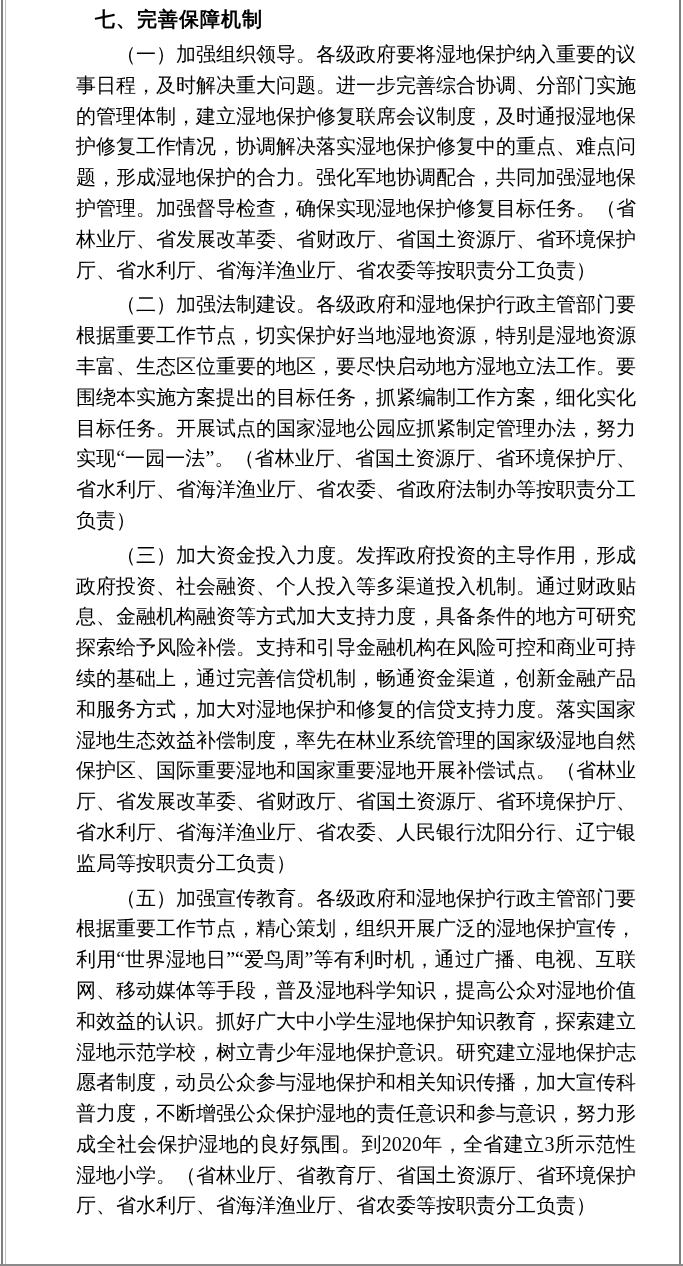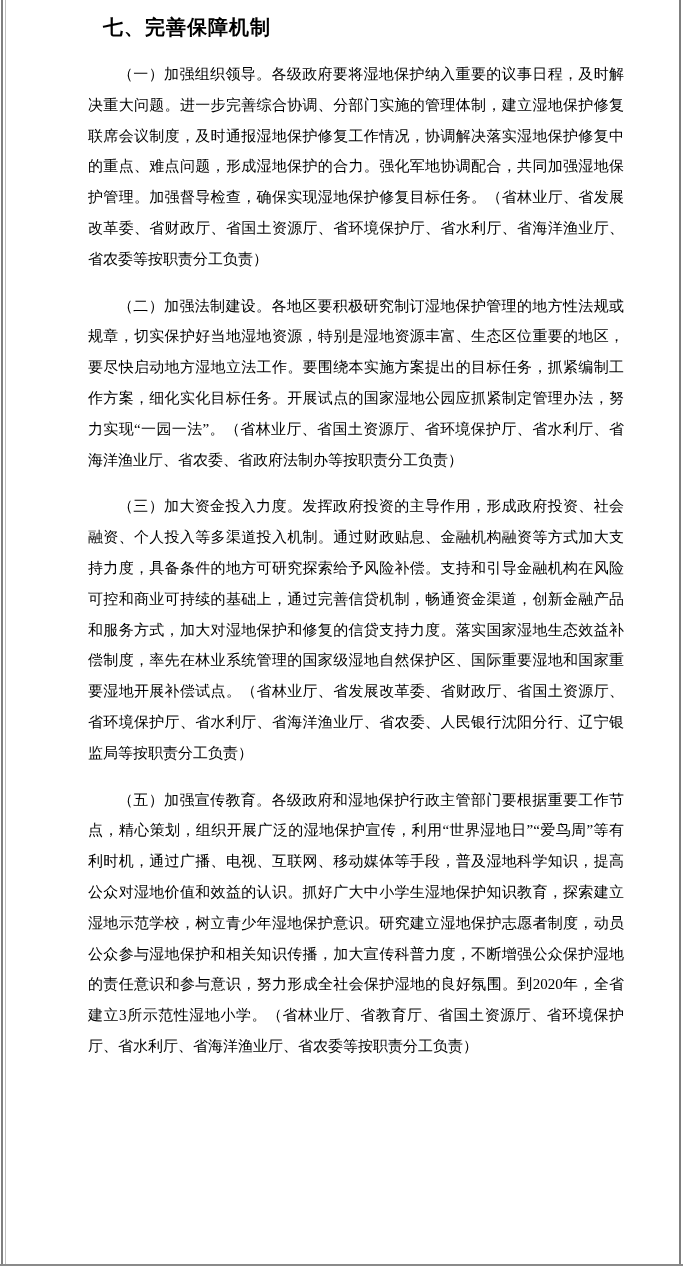--- a/index.html
+++ b/index.html
@@ -48,42 +48,42 @@
     position: absolute;
     left: 72px;
     top: 4px;
     width: 568px;
   }
   .doc-heading {
     font-size: 20px;
     font-weight: bold;
     line-height: 31px;
     padding-left: 23px;
-    margin: 8px;
+    margin: 0;
     letter-spacing: 1px;
   }
   .doc-paragraph {
-    font-size: 15px;
+    font-size: 20px;
     line-height: 30.8px;
     text-indent: 2em;
     text-align: justify;
     text-justify: inter-ideograph;
-    margin: 16px;
+    margin: 4px;
     word-break: break-all;
   }
 </style>
 </head>
 <body>
 
 <div class="page-frame">
   <div class="border-left"></div>
   <div class="border-left-inner"></div>
   <div class="border-right"></div>
   <div class="border-bottom"></div>
 </div>
 
 <div class="content">
   <h2 class="doc-heading">七、完善保障机制</h2>
   <p class="doc-paragraph">（一）加强组织领导。各级政府要将湿地保护纳入重要的议事日程，及时解决重大问题。进一步完善综合协调、分部门实施的管理体制，建立湿地保护修复联席会议制度，及时通报湿地保护修复工作情况，协调解决落实湿地保护修复中的重点、难点问题，形成湿地保护的合力。强化军地协调配合，共同加强湿地保护管理。加强督导检查，确保实现湿地保护修复目标任务。（省林业厅、省发展改革委、省财政厅、省国土资源厅、省环境保护厅、省水利厅、省海洋渔业厅、省农委等按职责分工负责）</p>
-  <p class="doc-paragraph">（二）加强法制建设。各地区要积极研究制订湿地保护管理的地方性法规或规章，切实保护好当地湿地资源，特别是湿地资源丰富、生态区位重要的地区，要尽快启动地方湿地立法工作。要围绕本实施方案提出的目标任务，抓紧编制工作方案，细化实化目标任务。开展试点的国家湿地公园应抓紧制定管理办法，努力实现“一园一法”。（省林业厅、省国土资源厅、省环境保护厅、省水利厅、省海洋渔业厅、省农委、省政府法制办等按职责分工负责）</p>
+  <p class="doc-paragraph">（二）加强法制建设。各级政府和湿地保护行政主管部门要根据重要工作节点，切实保护好当地湿地资源，特别是湿地资源丰富、生态区位重要的地区，要尽快启动地方湿地立法工作。要围绕本实施方案提出的目标任务，抓紧编制工作方案，细化实化目标任务。开展试点的国家湿地公园应抓紧制定管理办法，努力实现“一园一法”。（省林业厅、省国土资源厅、省环境保护厅、省水利厅、省海洋渔业厅、省农委、省政府法制办等按职责分工负责）</p>
   <p class="doc-paragraph">（三）加大资金投入力度。发挥政府投资的主导作用，形成政府投资、社会融资、个人投入等多渠道投入机制。通过财政贴息、金融机构融资等方式加大支持力度，具备条件的地方可研究探索给予风险补偿。支持和引导金融机构在风险可控和商业可持续的基础上，通过完善信贷机制，畅通资金渠道，创新金融产品和服务方式，加大对湿地保护和修复的信贷支持力度。落实国家湿地生态效益补偿制度，率先在林业系统管理的国家级湿地自然保护区、国际重要湿地和国家重要湿地开展补偿试点。（省林业厅、省发展改革委、省财政厅、省国土资源厅、省环境保护厅、省水利厅、省海洋渔业厅、省农委、人民银行沈阳分行、辽宁银监局等按职责分工负责）</p>
   <p class="doc-paragraph">（五）加强宣传教育。各级政府和湿地保护行政主管部门要根据重要工作节点，精心策划，组织开展广泛的湿地保护宣传，利用“世界湿地日”“爱鸟周”等有利时机，通过广播、电视、互联网、移动媒体等手段，普及湿地科学知识，提高公众对湿地价值和效益的认识。抓好广大中小学生湿地保护知识教育，探索建立湿地示范学校，树立青少年湿地保护意识。研究建立湿地保护志愿者制度，动员公众参与湿地保护和相关知识传播，加大宣传科普力度，不断增强公众保护湿地的责任意识和参与意识，努力形成全社会保护湿地的良好氛围。到2020年，全省建立3所示范性湿地小学。（省林业厅、省教育厅、省国土资源厅、省环境保护厅、省水利厅、省海洋渔业厅、省农委等按职责分工负责）</p>
 </div>
 
 </body></html>

